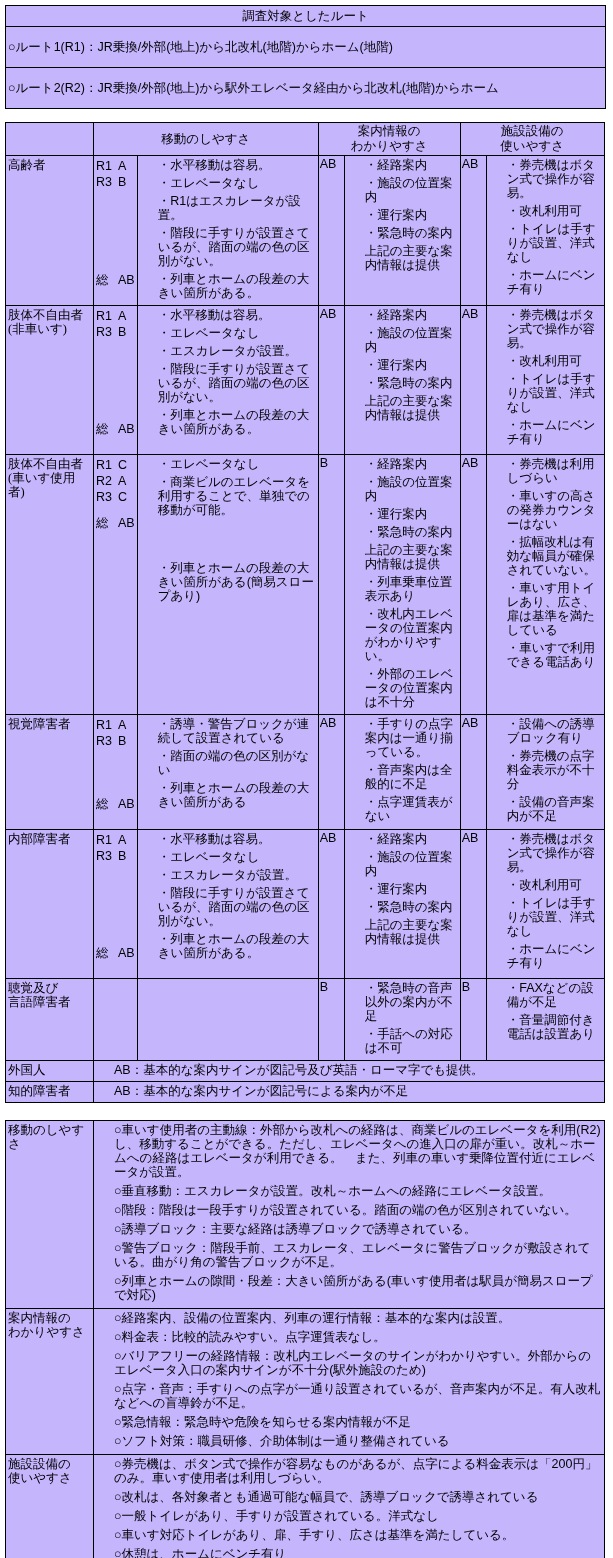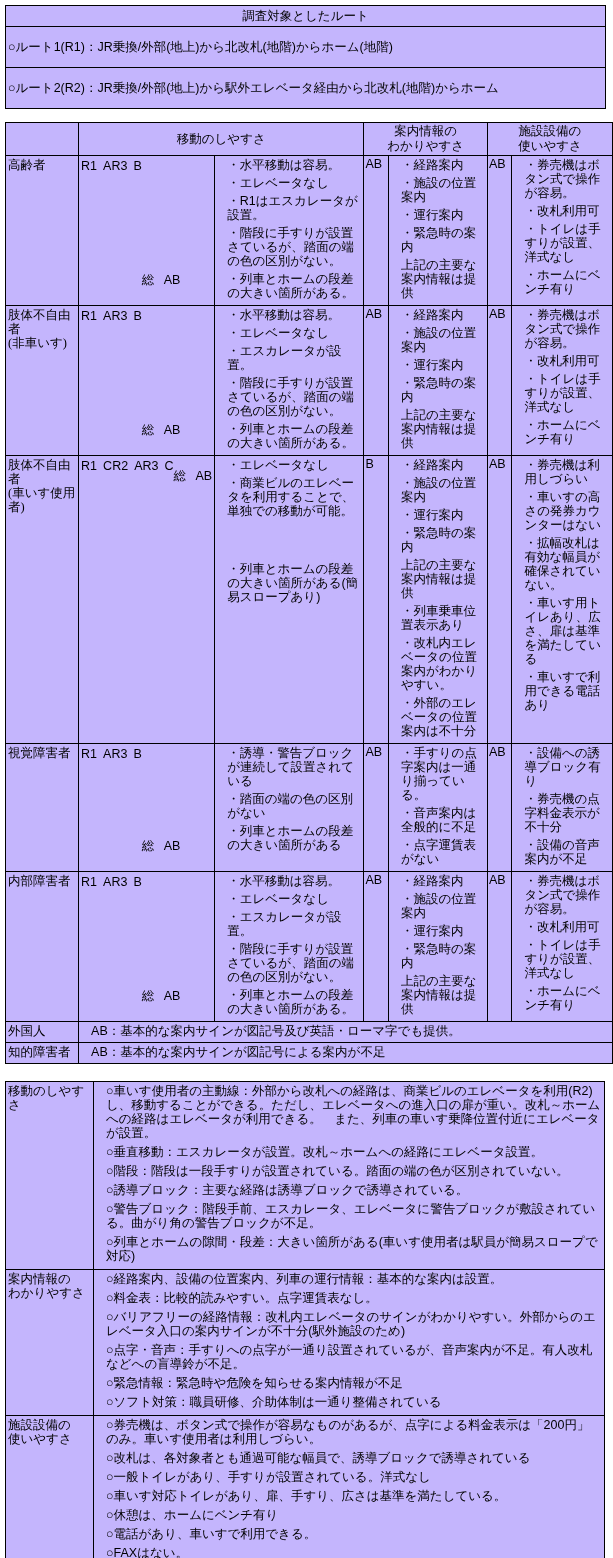--- a/index.html
+++ b/index.html
@@ -3,32 +3,32 @@
 <meta charset="utf-8">
 <style>
   html,body{margin:0;padding:0;background:#ffffff;}
   body{width:613px;height:1558px;overflow:hidden;color:#000;
        font-family:"Liberation Sans","DejaVu Sans",sans-serif;
        font-size:12.5px;line-height:14px;}
   table{border-collapse:collapse;table-layout:fixed;margin-left:5px;background:#c4b5fd;}
   td,th{border:1px solid #000;vertical-align:top;text-align:left;
         font-weight:normal;padding:2px;overflow:hidden;}
   p{margin:0 0 4px 0;}
-  .txt{padding:2px 2px 1px 12px;}
+  .txt{padding:2px 2px 1px 20px;}
   .cat{white-space:pre-line;font-family:Liberation Serif, serif;}
   
   .routes{width:601px;margin-top:5px;}
   .routes th{text-align:center;padding:3px 2px;}
   .routes td{padding:13px 2px;}
   
   .eval{margin-top:13px;}
   .eval tr.hdr td{height:28px;text-align:center;vertical-align:middle;
                   white-space:pre-line;padding:1px;line-height:15px;}
   .eval td.g{padding:1px;}
-  .gwrap{display:flex;flex-direction:row;height:100%;box-sizing:border-box;padding-top:1px;}
+  .gwrap{display:flex;flex-direction:column;height:100%;box-sizing:border-box;padding-top:1px;}
   .gl{display:flex;margin-bottom:2px;}
   .gl .rt{display:inline-block;width:22px;}
   .gl.overall{margin-top:auto;margin-bottom:16px;}
   .r0 td{height:130px;} .r1 td{height:144px;} .r2 td{height:233px;}
   .r3 td{height:110px;} .r4 td{height:144px;} .r5 td{height:62px;}
   .r2 .gl.overall{margin-top:10px;margin-bottom:auto;}
   .r2 td.mob p:last-child{margin-top:44px;}
   tr.simple td{height:16px;}
   
   .sum{margin-top:17px;}
@@ -273,20 +273,38 @@
           <p class="b">上記の主要な案内情報は提供</p>
         </td>
         <td class="g">AB</td>
         <td class="txt fac">
           <p class="b">・券売機はボタン式で操作が容易。</p>
           <p class="b">・改札利用可</p>
           <p class="b">・トイレは手すりが設置、洋式なし</p>
           <p class="b">・ホームにベンチ有り</p>
         </td>
       </tr>
+      <tr class="detail r5">
+        <td class="cat">聴覚及び
+言語障害者</td>
+        <td class="grades">
+          <div class="gwrap"></div>
+        </td>
+        <td class="txt mob"></td>
+        <td class="g">B</td>
+        <td class="txt info">
+          <p class="b">・緊急時の音声以外の案内が不足</p>
+          <p class="b">・手話への対応は不可</p>
+        </td>
+        <td class="g">B</td>
+        <td class="txt fac">
+          <p class="b">・FAXなどの設備が不足</p>
+          <p class="b">・音量調節付き電話は設置あり</p>
+        </td>
+      </tr>
       <tr class="simple">
         <td class="cat">外国人</td>
         <td class="txt" colspan="6">AB：基本的な案内サインが図記号及び英語・ローマ字でも提供。</td>
       </tr>
       <tr class="simple">
         <td class="cat">知的障害者</td>
         <td class="txt" colspan="6">AB：基本的な案内サインが図記号による案内が不足</td>
       </tr>
     </tbody>
 </table>

